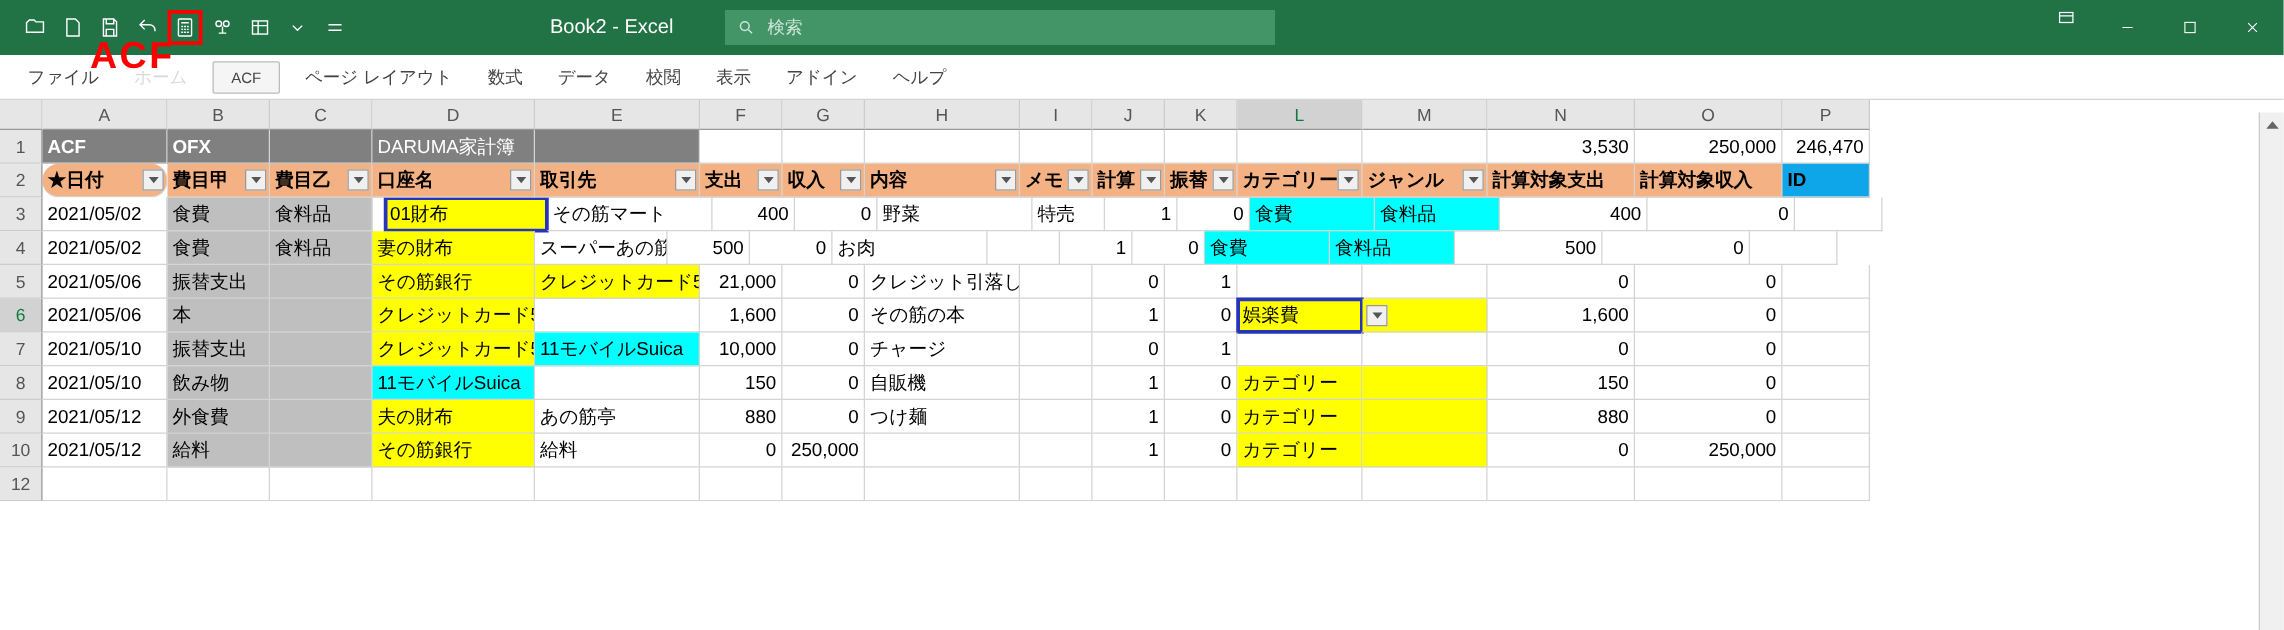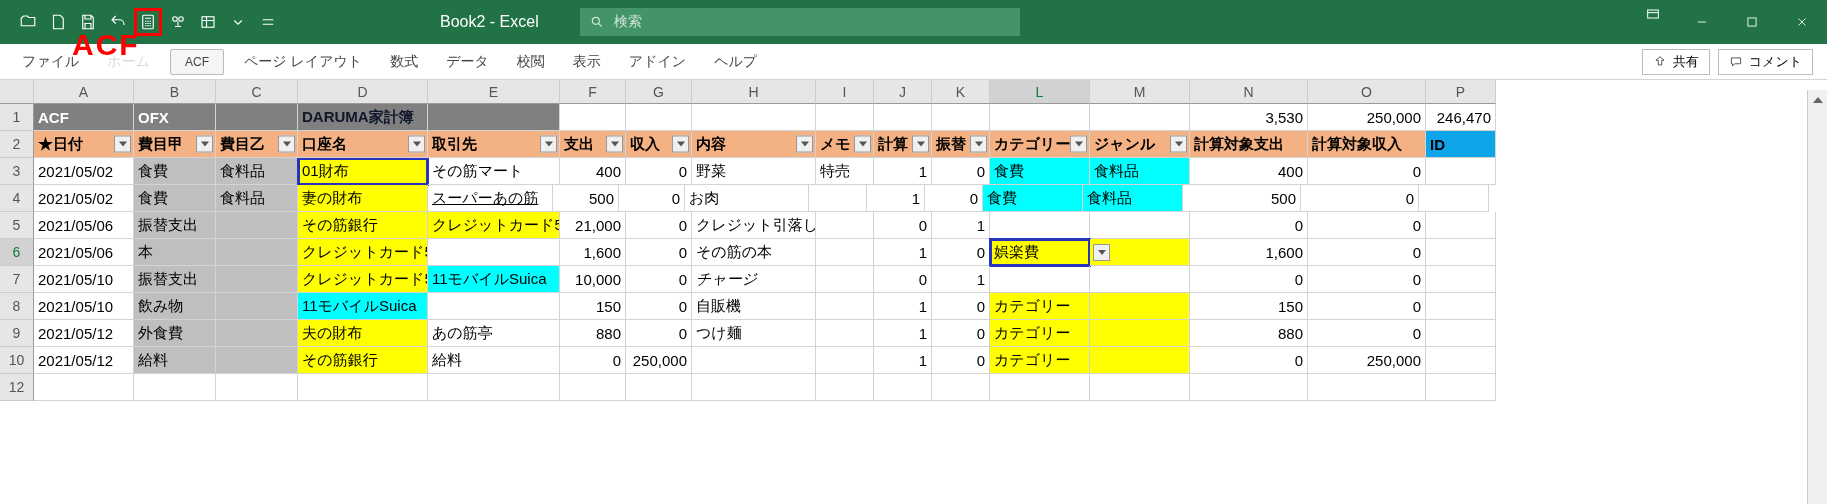--- a/index.html
+++ b/index.html
@@ -141,34 +141,20 @@
   <div class="rtab">ファイル</div>
   <div class="rtab" style="opacity:0.2">ホーム</div>
   <div class="rtab addin">ACF</div>
   <div class="rtab">ページ レイアウト</div>
   <div class="rtab">数式</div>
   <div class="rtab">データ</div>
   <div class="rtab">校閲</div>
   <div class="rtab">表示</div>
   <div class="rtab">アドイン</div>
   <div class="rtab">ヘルプ</div>
-  <div class="ribbon-right">
-    <div class="rb-btn">
-        <svg viewBox="0 0 24 24">
-          <path d="M12 3l7 6h-4v8h-6v-8H5z"></path>
-        </svg>
-        <span>共有</span>
-      </div>
-    <div class="rb-btn">
-        <svg viewBox="0 0 24 24">
-          <path d="M4 5h16v10H10l-4 4v-4H4z"></path>
-        </svg>
-        <span>コメント</span>
-      </div>
-  </div>
 </div>
 
 <div id="grid" style="position:relative;">
     <div class="col-head-row">
       <div class="corner"></div>
       <div class="col-head" style="width:100px">A</div>
       <div class="col-head" style="width:82px">B</div>
       <div class="col-head" style="width:82px">C</div>
       <div class="col-head" style="width:130px">D</div>
       <div class="col-head" style="width:132px">E</div>
@@ -182,37 +168,37 @@
       <div class="col-head" style="width:100px">M</div>
       <div class="col-head" style="width:118px">N</div>
       <div class="col-head" style="width:118px">O</div>
       <div class="col-head" style="width:70px">P</div>
     </div>
     <div class="row">
       <div class="row-head">1</div>
       <div class="cell" style="width:100px;background:#808080;color:#fff;font-weight:bold;">ACF</div>
       <div class="cell" style="width:82px;background:#808080;color:#fff;font-weight:bold;">OFX</div>
       <div class="cell" style="width:82px;background:#808080;color:#fff;"></div>
-      <div class="cell" style="width:130px;background:#808080;color:#0f172a;font-weight:bold;">DARUMA家計簿</div>
+      <div class="cell" style="width:130px;background:#808080;color:#ffffff;font-weight:normal;">DARUMA家計簿</div>
       <div class="cell" style="width:132px;background:#808080;color:#fff;"></div>
       <div class="cell" style="width:66px;"></div>
       <div class="cell" style="width:66px;"></div>
       <div class="cell" style="width:124px;"></div>
       <div class="cell" style="width:58px;"></div>
       <div class="cell" style="width:58px;"></div>
       <div class="cell" style="width:58px;"></div>
       <div class="cell" style="width:100px;"></div>
       <div class="cell" style="width:100px;"></div>
       <div class="cell r" style="width:118px;text-align:right;">3,530</div>
       <div class="cell r" style="width:118px;">250,000</div>
       <div class="cell r" style="width:70px;">246,470</div>
     </div>
     <div class="row">
       <div class="row-head">2</div>
-      <div class="cell filter-cell" style="width:100px;background:#f4b183;">★日付<div class="filter-btn"></div></div>
+      <div class="cell filter-cell" style="width:100px;background:#f4b183;border-radius:13px;">★日付<div class="filter-btn"></div></div>
       <div class="cell filter-cell" style="width:82px;background:#f4b183;">費目甲<div class="filter-btn"></div></div>
       <div class="cell filter-cell" style="width:82px;background:#f4b183;">費目乙<div class="filter-btn"></div></div>
       <div class="cell filter-cell" style="width:130px;background:#f4b183;">口座名<div class="filter-btn"></div></div>
       <div class="cell filter-cell" style="width:132px;background:#f4b183;">取引先<div class="filter-btn"></div></div>
       <div class="cell filter-cell" style="width:66px;background:#f4b183;">支出<div class="filter-btn"></div></div>
       <div class="cell filter-cell" style="width:66px;background:#f4b183;">収入<div class="filter-btn"></div></div>
       <div class="cell filter-cell" style="width:124px;background:#f4b183;">内容<div class="filter-btn"></div></div>
       <div class="cell filter-cell" style="width:58px;background:#f4b183;">メモ<div class="filter-btn"></div></div>
       <div class="cell filter-cell" style="width:58px;background:#f4b183;">計算<div class="filter-btn"></div></div>
       <div class="cell filter-cell" style="width:58px;background:#f4b183;">振替<div class="filter-btn"></div></div>
@@ -220,41 +206,41 @@
       <div class="cell filter-cell" style="width:100px;background:#f4b183;">ジャンル<div class="filter-btn"></div></div>
       <div class="cell filter-cell" style="width:118px;background:#f4b183;">計算対象支出</div>
       <div class="cell filter-cell" style="width:118px;background:#f4b183;">計算対象収入</div>
       <div class="cell filter-cell" style="width:70px;background:#0ea5e9;">ID</div>
     </div>
     <div class="row">
       <div class="row-head">3</div>
       <div class="cell" style="width:100px;">2021/05/02</div>
       <div class="cell" style="width:82px;background:#bfbfbf;">食費</div>
       <div class="cell" style="width:82px;background:#bfbfbf;">食料品</div>
-      <div class="cell blue-sel" style="width:130px;background:#ffff00;">01財布</div>
+      <div class="cell blue-sel" style="width:130px;background:#ffff00;margin-left:10px;">01財布</div>
       <div class="cell" style="width:132px;">その筋マート</div>
       <div class="cell r" style="width:66px;">400</div>
       <div class="cell r" style="width:66px;">0</div>
       <div class="cell" style="width:124px;">野菜</div>
       <div class="cell" style="width:58px;">特売</div>
       <div class="cell r" style="width:58px;">1</div>
       <div class="cell r" style="width:58px;">0</div>
       <div class="cell" style="width:100px;background:#00ffff;">食費</div>
       <div class="cell" style="width:100px;background:#00ffff;">食料品</div>
       <div class="cell r" style="width:118px;">400</div>
       <div class="cell r" style="width:118px;">0</div>
       <div class="cell" style="width:70px;"></div>
     </div>
     <div class="row">
       <div class="row-head">4</div>
       <div class="cell" style="width:100px;">2021/05/02</div>
       <div class="cell" style="width:82px;background:#bfbfbf;">食費</div>
       <div class="cell" style="width:82px;background:#bfbfbf;">食料品</div>
       <div class="cell" style="width:130px;background:#ffff00;">妻の財布</div>
-      <div class="cell" style="width:125px;text-decoration:underline;">スーパーあの筋</div>
+      <div class="cell" style="width:106px;">スーパーあの筋</div>
       <div class="cell r" style="width:66px;">500</div>
       <div class="cell r" style="width:66px;">0</div>
       <div class="cell" style="width:124px;">お肉</div>
       <div class="cell" style="width:58px;"></div>
       <div class="cell r" style="width:58px;">1</div>
       <div class="cell r" style="width:58px;">0</div>
       <div class="cell" style="width:100px;background:#00ffff;">食費</div>
       <div class="cell" style="width:100px;background:#00ffff;">食料品</div>
       <div class="cell r" style="width:118px;">500</div>
       <div class="cell r" style="width:118px;">0</div>
@@ -300,21 +286,21 @@
     </div>
     <div class="row">
       <div class="row-head">7</div>
       <div class="cell" style="width:100px;">2021/05/10</div>
       <div class="cell" style="width:82px;background:#bfbfbf;">振替支出</div>
       <div class="cell" style="width:82px;background:#bfbfbf;"></div>
       <div class="cell" style="width:130px;background:#ffff00;">クレジットカード52</div>
       <div class="cell" style="width:132px;background:#00ffff;">11モバイルSuica</div>
       <div class="cell r" style="width:66px;">10,000</div>
       <div class="cell r" style="width:66px;">0</div>
-      <div class="cell" style="width:124px;font-style:italic;">チャージ</div>
+      <div class="cell" style="width:124px;">チャージ</div>
       <div class="cell" style="width:58px;"></div>
       <div class="cell r" style="width:58px;">0</div>
       <div class="cell r" style="width:58px;">1</div>
       <div class="cell" style="width:100px;"></div>
       <div class="cell" style="width:100px;"></div>
       <div class="cell r" style="width:118px;">0</div>
       <div class="cell r" style="width:118px;">0</div>
       <div class="cell" style="width:70px;"></div>
     </div>
     <div class="row">

